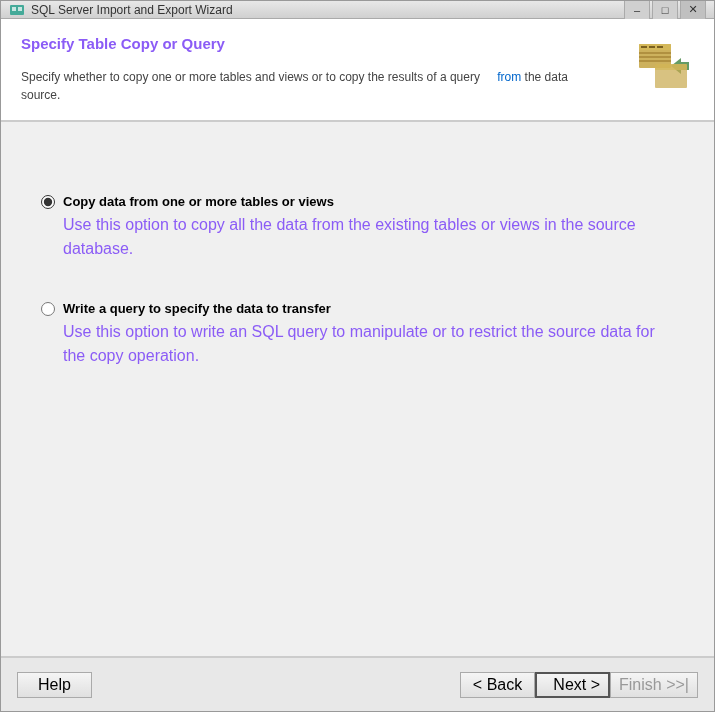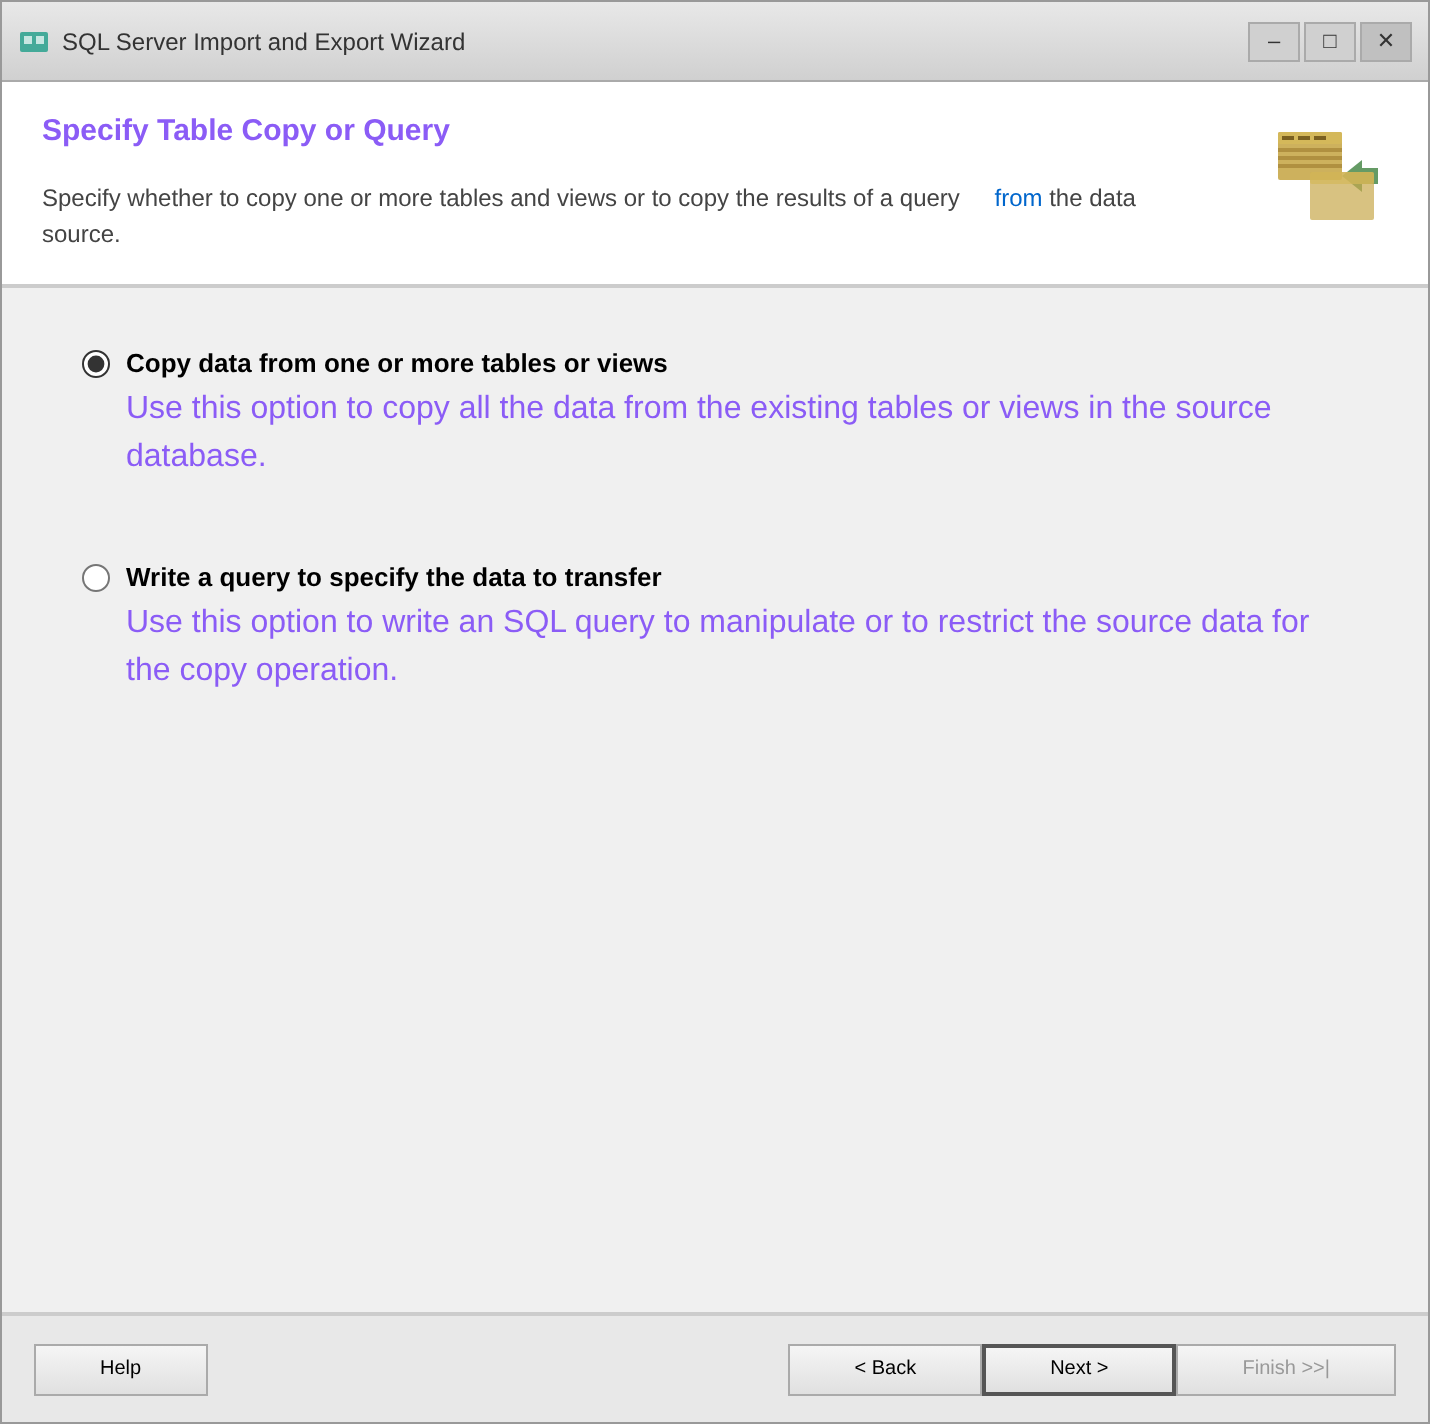--- a/index.html
+++ b/index.html
@@ -11,21 +11,21 @@
       width: 715px;
       height: 712px;
       display: flex;
       flex-direction: column;
       border: 1px solid #999;
     }
 
     
     .title-bar {
       background: linear-gradient(to bottom, #e8e8e8, #d0d0d0);
-      height: 40px;
+      height: 18px;
       display: flex;
       align-items: center;
       justify-content: space-between;
       padding: 0 8px;
       border-bottom: 1px solid #aaa;
       flex-shrink: 0;
     }
 
     .title-bar-left {
       display: flex;
@@ -110,20 +110,21 @@
       align-items: center;
       justify-content: center;
     }
 
     
     .main-content {
       flex: 1;
       background: #f0f0f0;
       padding: 30px 40px;
       overflow: auto;
+      margin-top: 42px;
     }
 
     .option-group {
       display: flex;
       flex-direction: column;
       gap: 40px;
     }
 
     .option-item {
       display: flex;
@@ -166,36 +167,37 @@
       height: 55px;
       display: flex;
       align-items: center;
       padding: 0 16px;
       gap: 8px;
       flex-shrink: 0;
     }
 
     .footer-btn {
       height: 26px;
-      padding: 0 32px;
+      padding: 0 8px;
       border: 1px solid #aaa;
       background: linear-gradient(to bottom, #f5f5f5, #e0e0e0);
       cursor: pointer;
-      font-size: 10px;
+      font-size: 16px;
       color: #000;
       min-width: 75px;
     }
 
     .footer-btn.disabled {
       color: #999;
       cursor: default;
     }
 
     .footer-btn.next-btn {
       border: 2px solid #555;
+      text-align: right;
     }
 
     .footer-spacer {
       flex: 1;
     }
 
     .footer-right {
       display: flex;
       gap: 0;
     }

